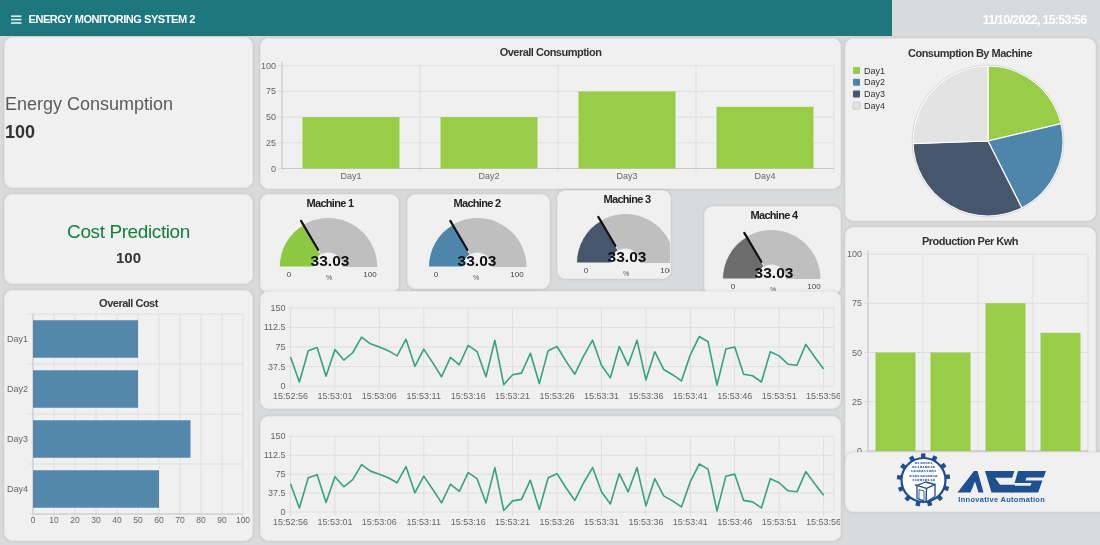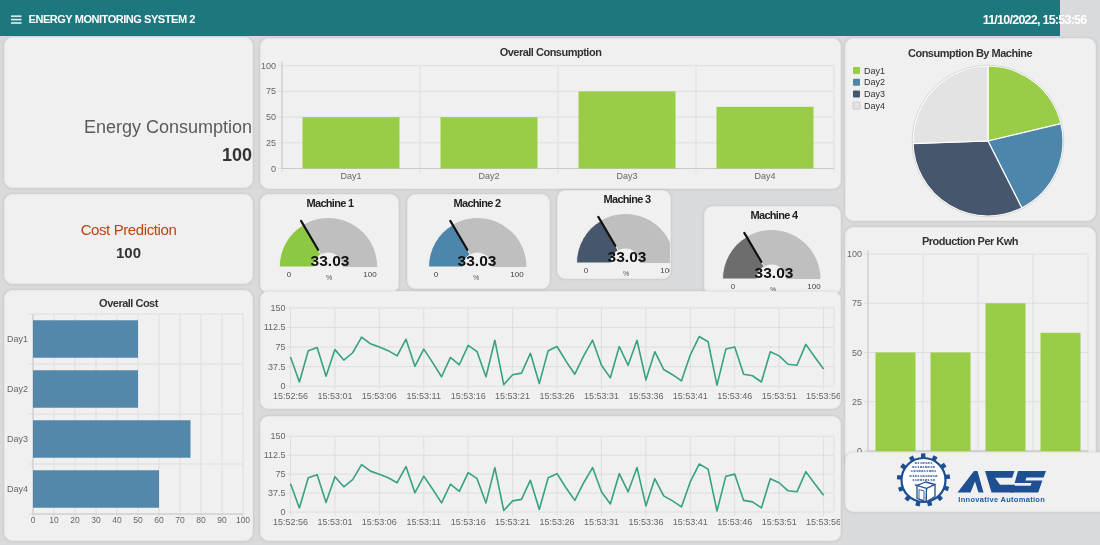--- a/index.html
+++ b/index.html
@@ -1,40 +1,40 @@
 <!DOCTYPE html>
 <html><head><meta charset="utf-8">
 <style>
 * { margin:0; padding:0; box-sizing:border-box; }
 body { width:1100px; height:545px; background:#d9dadb; font-family:"Liberation Sans",sans-serif; overflow:hidden; position:relative; }
-.hdr { position:absolute; left:0; top:0; width:1060px; height:36px; background:#1d787d; color:#ffffff; }
+.hdr { position:absolute; left:0; top:0; width:892px; height:36px; background:#1d787d; color:#ffffff; }
 .card { position:absolute; background:#f0f0f0; border:1px solid #e7e7e7; border-radius:8px; box-shadow:0 0 3px rgba(0,0,0,0.12); overflow:hidden; }
 .card svg { display:block; margin:-1px; }
 </style></head>
 <body>
 <div class="hdr">
  <svg width="1100" height="36" viewBox="0 0 1100 36">
   <g stroke="#d6ecec" stroke-width="1.7">
         <line x1="11" y1="16.2" x2="21.5" y2="16.2"></line>
         <line x1="11" y1="19.6" x2="21.5" y2="19.6"></line>
         <line x1="11" y1="23" x2="21.5" y2="23"></line>
       </g>
   <text x="28.5" y="22.8" font-size="11" font-weight="bold" fill="#fff" letter-spacing="-0.45">ENERGY MONITORING SYSTEM 2</text>
   <text x="1086.5" y="23.8" font-size="12.5" font-weight="bold" fill="#fff" text-anchor="end" letter-spacing="-0.75">11/10/2022, 15:53:56</text>
  </svg>
 </div>
 <div class="card" style="left:4px;top:37px;width:249px;height:151px">
-    <div style="text-align:right;padding-top:79px">
+    <div style="text-align:left;padding-top:56px">
       <div style="font-size:18px;color:#5b5b5b">Energy Consumption</div>
       <div style="font-size:18px;color:#333;font-weight:bold;margin-top:7px">100</div>
     </div>
   </div>
 <div class="card" style="left:4px;top:194px;width:249px;height:90px">
     <div style="text-align:center;padding-top:26px">
-      <div style="font-size:15px;color:#c2410c;letter-spacing:-0.4px">Cost Prediction</div>
+      <div style="font-size:19px;color:#15803d;letter-spacing:-0.4px">Cost Prediction</div>
       <div style="font-size:15px;color:#333;font-weight:bold;margin-top:6px">100</div>
     </div>
   </div>
 <div class="card" style="left:4px;top:290px;width:249px;height:251px">
     <svg width="249" height="251" viewBox="0 0 249 251">
       <line x1="29" y1="24" x2="29" y2="228" stroke="#dedede" stroke-width="1"></line>
 <text x="29" y="232.5" font-size="8.5" fill="#666" text-anchor="middle">0</text>
 <line x1="50" y1="24" x2="50" y2="228" stroke="#dedede" stroke-width="1"></line>
 <text x="50" y="232.5" font-size="8.5" fill="#666" text-anchor="middle">10</text>
 <line x1="71" y1="24" x2="71" y2="228" stroke="#dedede" stroke-width="1"></line>

